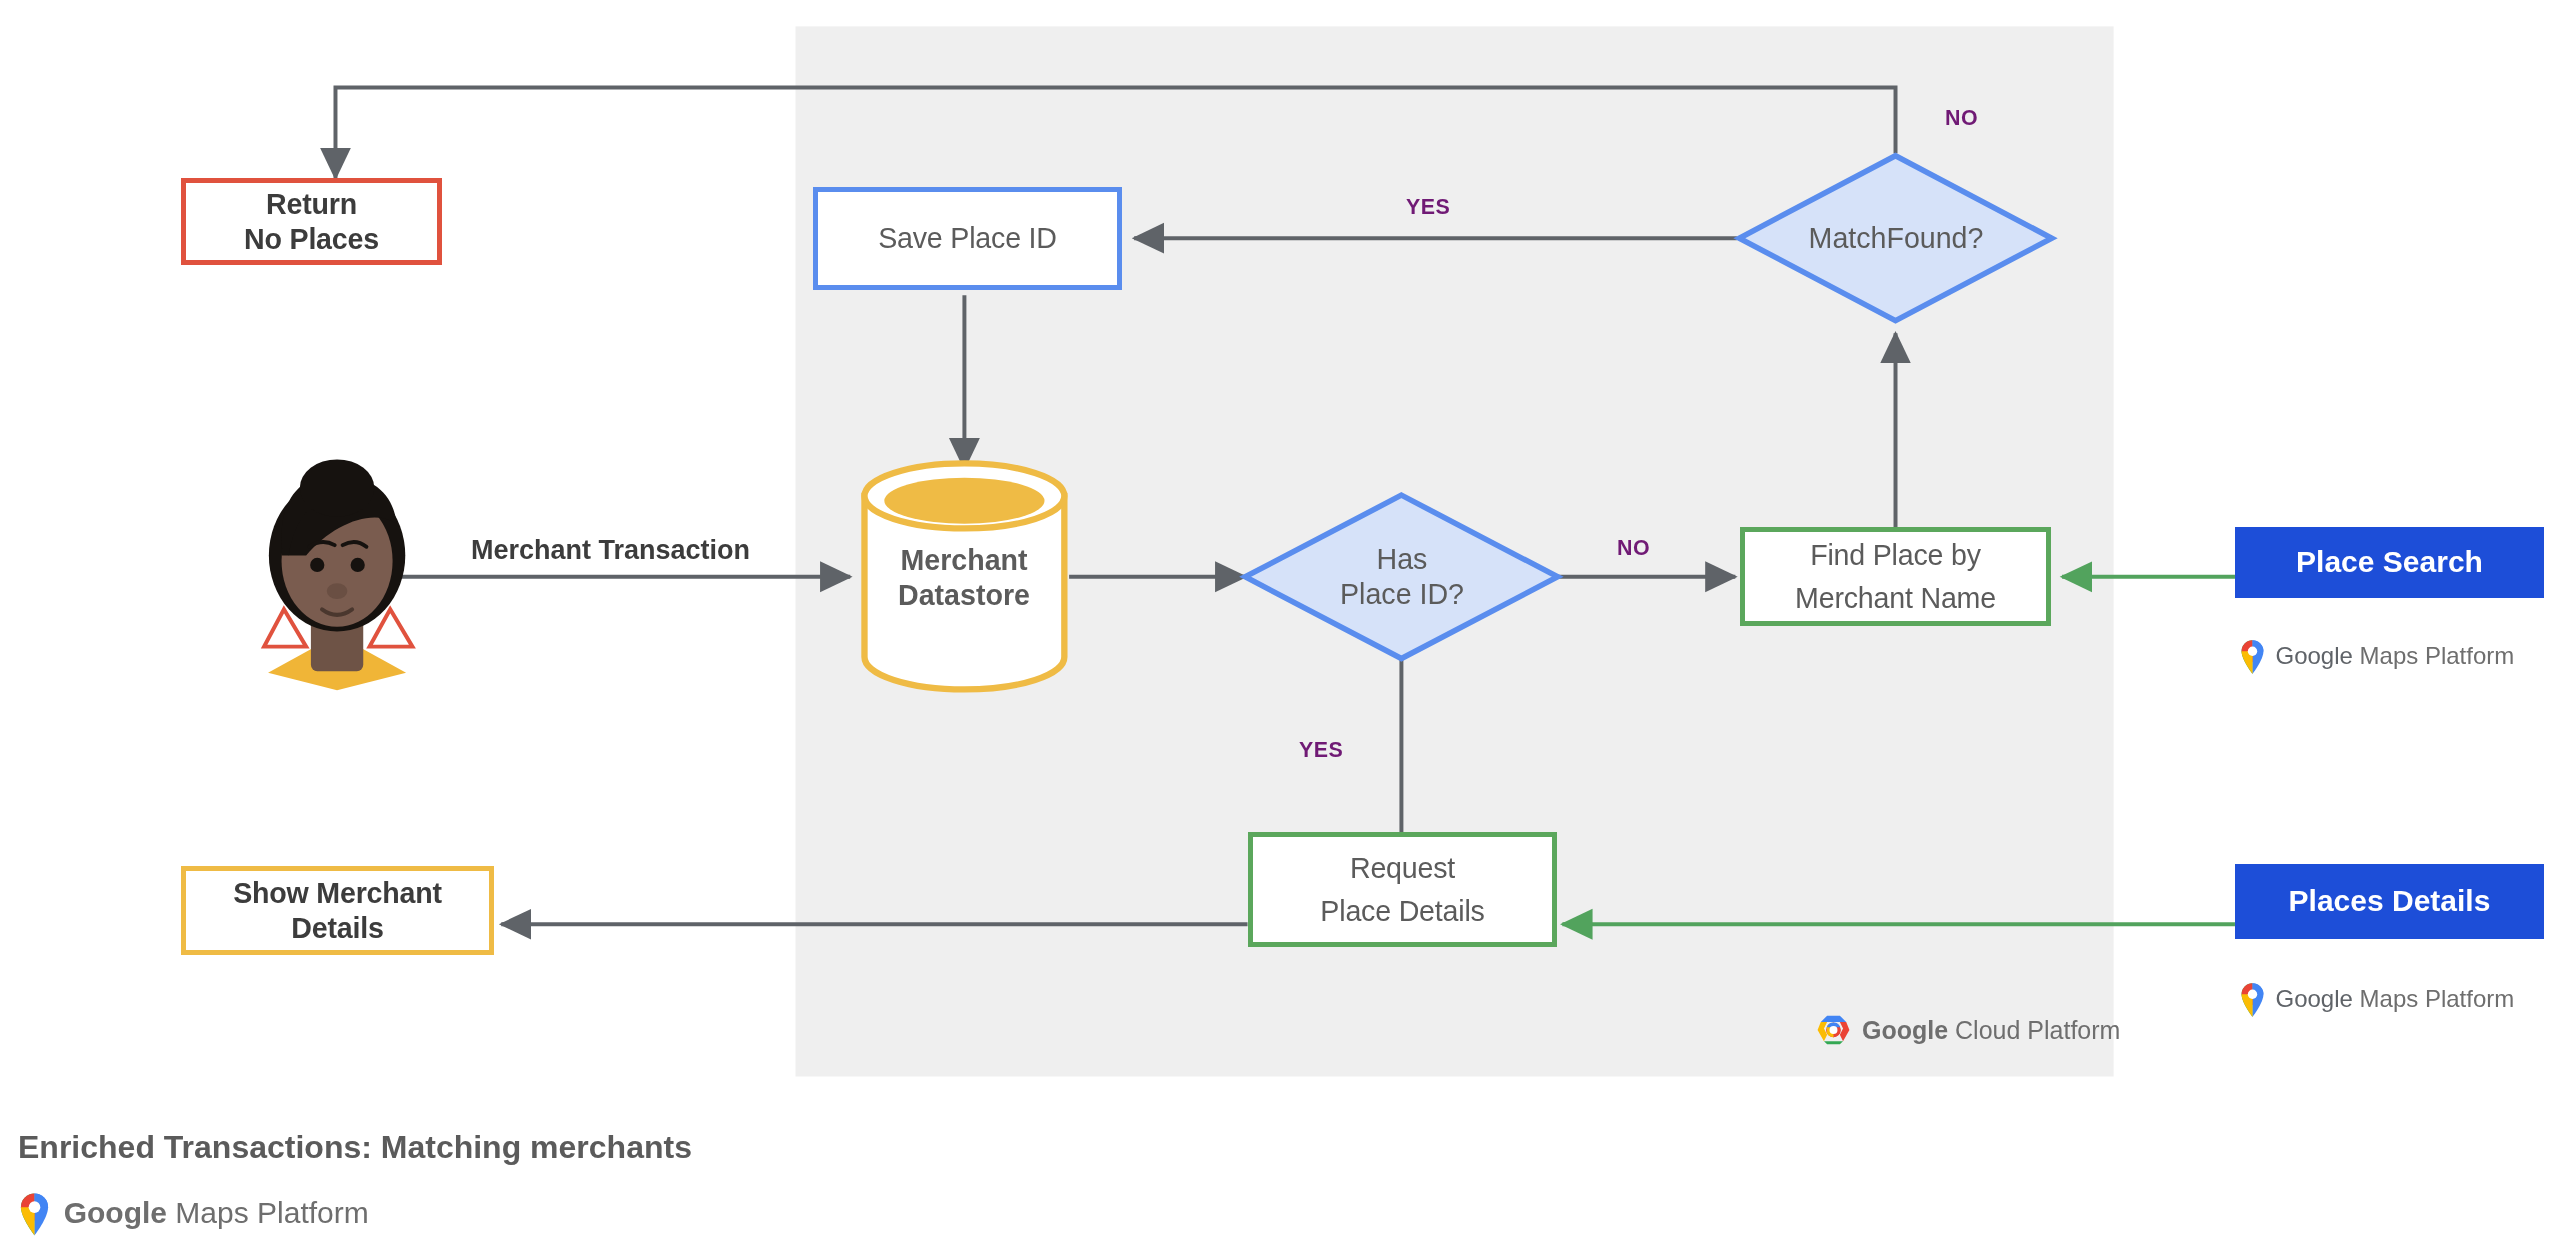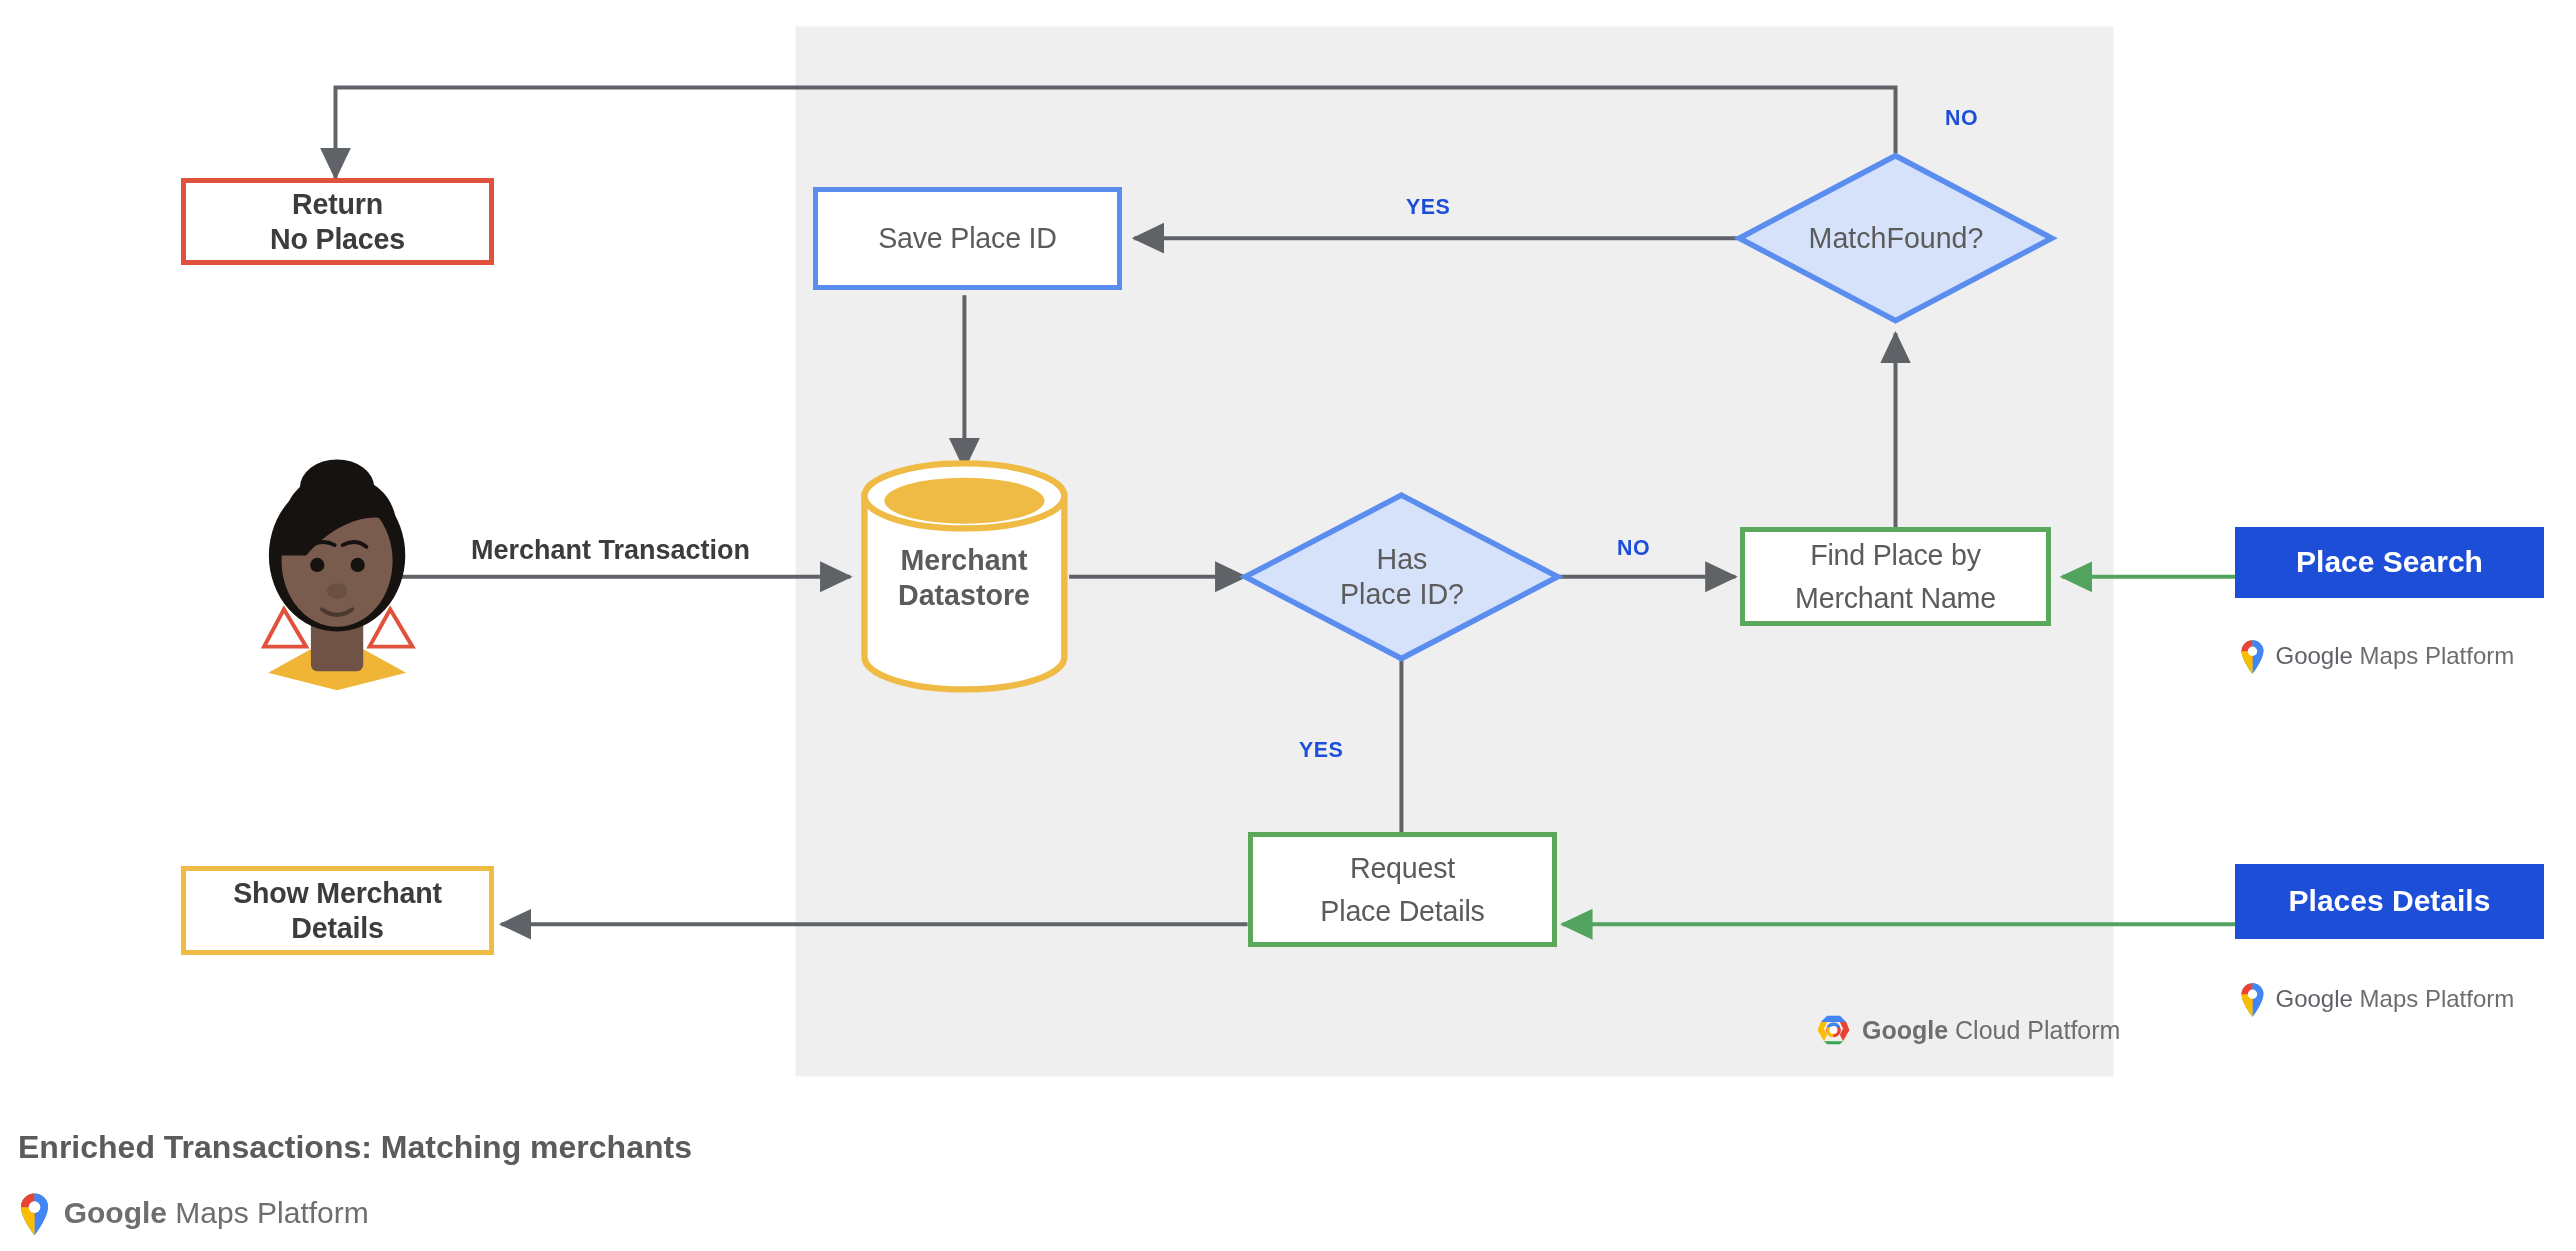--- a/index.html
+++ b/index.html
@@ -60,21 +60,21 @@
     justify-content: center;
     text-align: center;
     color: #5b5b5b;
     font-size: 28.6px;
     font-weight: 500;
     line-height: 1.22;
     pointer-events: none;
   }
   .edge-label {
     position: absolute;
-    color: #1d4ed8;
+    color: #701a75;
     font-size: 21.4px;
     font-weight: bold;
     letter-spacing: 0.5px;
   }
   .flow-label {
     position: absolute;
     color: #3c3c3c;
     font-size: 27px;
     font-weight: bold;
   }
@@ -201,21 +201,21 @@
 
       <ellipse cx="425" cy="745" rx="13" ry="10" fill="#6A4F43"></ellipse>
 
       <path d="M406,768 q19,14 38,0" stroke="#4A372E" stroke-width="5" fill="none" stroke-linecap="round"></path>
 
       <path d="M358,768 L386,815 L333,815 Z" fill="none" stroke="#E0523E" stroke-width="5"></path>
       <path d="M492,768 L520,815 L466,815 Z" fill="none" stroke="#E0523E" stroke-width="5"></path>
     </g>
   </svg>
 
-  <div class="node box box-red" style="left:181px; top:178px; width:313px; height:87px; flex-direction:column;">
+  <div class="node box box-red" style="left:181px; top:178px; width:261px; height:87px; flex-direction:column;">
     <span>Return</span>
     <span>No Places</span>
   </div>
 
   <div class="node box box-blue" style="left:813px; top:187px; width:309px; height:103px;">
     <span>Save Place ID</span>
   </div>
 
   <div class="diamond-label" style="left:1769px; top:197px; width:254px; height:83px; flex-direction:row;">
     <span>Match</span>

